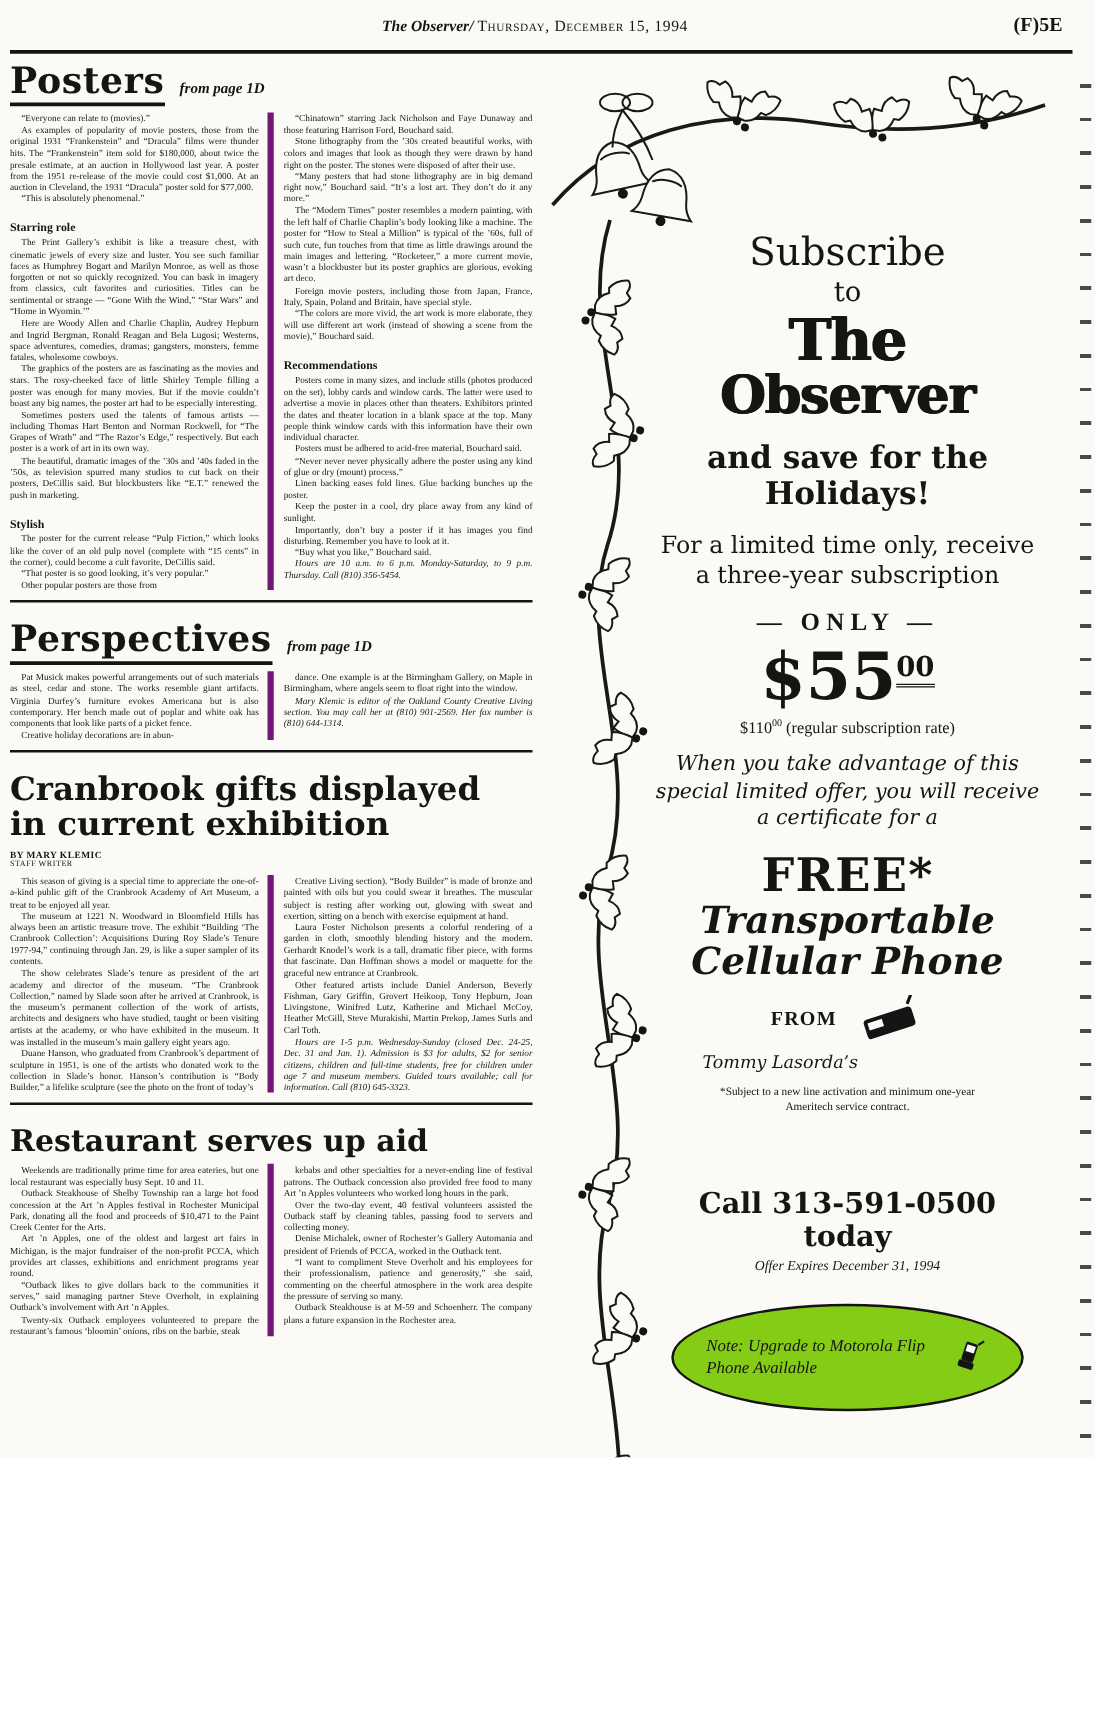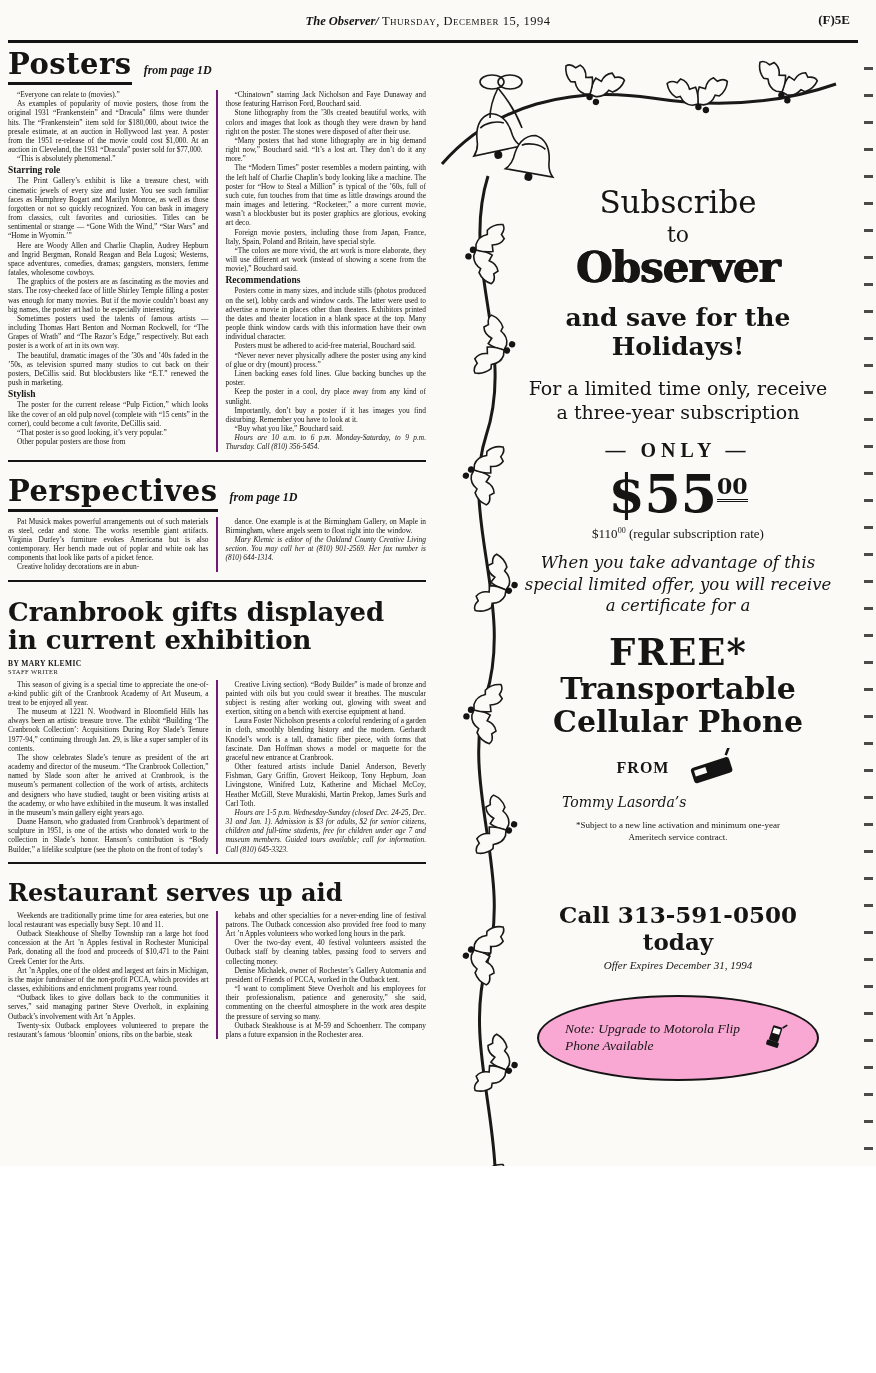--- a/index.html
+++ b/index.html
@@ -3,34 +3,34 @@
 <meta charset="utf-8">
 <style>
   html,body{margin:0;padding:0;}
   body{font-family:"Liberation Serif",serif;color:#161514;}
   .page{position:relative;width:876px;height:1166px;background:#fbfaf6;overflow:hidden;}
 
   
   .masthead{position:absolute;top:14px;left:0;width:856px;text-align:center;font-size:12.5px;}
   .masthead .paper{font-style:italic;font-weight:bold;}
   .masthead .date{font-variant:small-caps;letter-spacing:.5px;}
-  .pageref{position:absolute;top:12px;right:26px;font-weight:bold;font-size:13px;}
+  .pageref{position:absolute;top:12px;right:26px;font-weight:bold;font-size:16px;}
   .toprule{position:absolute;top:40px;left:8px;width:850px;border-top:3.5px solid #141414;}
 
   
   .left-region{position:absolute;left:8px;top:48px;width:418px;}
   .headline-row{display:flex;align-items:baseline;gap:12px;margin-top:2px;}
   .slab{font-family:"DejaVu Serif",serif;font-weight:bold;font-size:29px;line-height:1;margin:0 0 5px;
         border-bottom:3px solid #141414;padding-bottom:3px;display:inline-block;letter-spacing:.5px;}
   .frompage{font-style:italic;font-weight:bold;font-size:12px;}
   .cols{display:flex;}
   .col{width:50%;padding-right:7px;}
-  .col + .col{border-left:2px solid #701a75;padding-left:8px;padding-right:0;}
+  .col + .col{border-left:5px solid #701a75;padding-left:8px;padding-right:0;}
   .para,.col p{font-size:7.4px;line-height:1.24;text-align:justify;margin:0;text-indent:9px;}
-  .subhead{font-size:9.5px;font-weight:bold;margin:2px 0 1px;text-indent:0;}
+  .subhead{font-size:9.5px;font-weight:bold;margin:15px 0 1px;text-indent:0;}
   .italic-note{font-style:italic;margin-top:4px;}
   .ruled{border-top:2.5px solid #141414;margin-top:8px;padding-top:13px;}
   .big-head{font-family:"DejaVu Serif",serif;font-weight:bold;font-size:26px;line-height:1.08;margin:3px 0 5px;}
   .big-head.smaller{font-size:24px;}
   .byline{font-size:7.5px;font-weight:bold;text-transform:uppercase;letter-spacing:.4px;line-height:1.2;margin:0 0 4px;}
   .byline .role{font-weight:normal;font-size:6.5px;display:block;}
 
   
   .ad{position:absolute;left:430px;top:46px;width:410px;height:1312px;}
   .ad-art{position:absolute;left:0;top:0;width:410px;height:1312px;}
@@ -44,33 +44,33 @@
   .gothic-name{font-size:42px;line-height:1.02;}
   .ad-save{font-family:"DejaVu Serif",serif;font-weight:bold;font-size:25px;line-height:1.15;margin-top:14px;}
   .ad-limited{font-family:"DejaVu Serif",serif;font-size:19px;line-height:1.25;margin-top:16px;}
   .ad-only{font-weight:bold;font-size:20px;letter-spacing:5px;margin-top:14px;}
   .ad-price{font-family:"DejaVu Serif",serif;font-weight:bold;font-size:52px;line-height:1;margin-top:6px;}
   .ad-price sup{font-size:22px;border-bottom:3px double #141414;vertical-align:18px;}
   .ad-regular{font-size:13px;margin-top:6px;}
   .ad-regular sup{font-size:8px;}
   .ad-advantage{font-style:italic;font-size:16.5px;line-height:1.3;margin-top:10px;font-family:"DejaVu Serif",serif;}
   .ad-free{font-family:"DejaVu Serif",serif;font-weight:bold;font-size:37px;letter-spacing:1px;margin-top:18px;line-height:1;}
-  .ad-phone{font-family:"DejaVu Serif",serif;font-weight:bold;font-size:30px;line-height:1.08;margin-top:2px;}
+  .ad-phone{font-family:"DejaVu Serif",serif;font-weight:bold;font-style:italic;font-size:30px;line-height:1.08;margin-top:2px;}
   .from-row{display:flex;justify-content:center;align-items:center;gap:16px;margin-top:10px;}
   .ad-from{font-weight:bold;font-size:16px;letter-spacing:1px;}
   .brand-block{margin-top:6px;text-align:center;}
   .brand-script{font-style:italic;font-size:14px;text-align:left;margin-left:40px;font-family:"DejaVu Serif",serif;}
   .metrocell{display:inline-block;border:3px solid #141414;border-bottom-width:6px;padding:4px 14px 5px;
              font-weight:bold;font-style:italic;font-size:25px;font-family:"Liberation Sans",sans-serif;letter-spacing:-.5px;}
   .ad-disclaimer{font-size:9px;line-height:1.25;margin:10px auto 0;width:230px;}
   .ad-call{font-family:"DejaVu Serif",serif;font-weight:bold;font-size:23px;margin-top:58px;}
   .ad-expires{font-style:italic;font-size:11px;margin-top:4px;}
   .note-oval{margin:24px auto 0;width:226px;border:2.5px solid #141414;border-radius:50%;
              padding:18px 26px;font-size:13.5px;font-style:italic;line-height:1.25;
-             display:flex;align-items:center;gap:10px;text-align:left;background:#f9a8d4;}
+             display:flex;align-items:center;gap:10px;text-align:left;background:#84cc16;}
 
   .edge-marks{position:absolute;right:3px;top:58px;width:9px;height:1295px;opacity:.85;
       background:repeating-linear-gradient(#fbfaf6 0 9px,#2c2b29 9px 12px,#fbfaf6 12px 27px);}
 </style>
 </head>
 <body>
 
 <div class="page">
 
   <div class="masthead">
@@ -249,20 +249,21 @@
           <path d="M68 42 C62 54 60 62 60 72 M68 42 C78 54 86 66 92 82" fill="none"></path>
           <ellipse cx="62" cy="36" rx="12" ry="7" fill="none"></ellipse>
           <ellipse cx="80" cy="36" rx="12" ry="7" fill="none"></ellipse>
         </g>
       </g>
     </svg>
 
     <div class="ad-content">
       <div class="ad-subscribe">Subscribe</div>
       <div class="ad-to">to</div>
+      <div class="gothic gothic-the">The</div>
       <div class="gothic gothic-name">Observer</div>
       <div class="ad-save">and save for the Holidays!</div>
       <div class="ad-limited">For a limited time only, receive a three-year subscription</div>
       <div class="ad-only">— ONLY —</div>
       <div class="ad-price"><span>$55</span><sup>00</sup></div>
       <div class="ad-regular"><span>$110</span><sup>00</sup><span> (regular subscription rate)</span></div>
       <div class="ad-advantage">When you take advantage of this special limited offer, you will receive a certificate for a</div>
       <div class="ad-free">FREE*</div>
       <div class="ad-phone">
         <div>Transportable</div>

